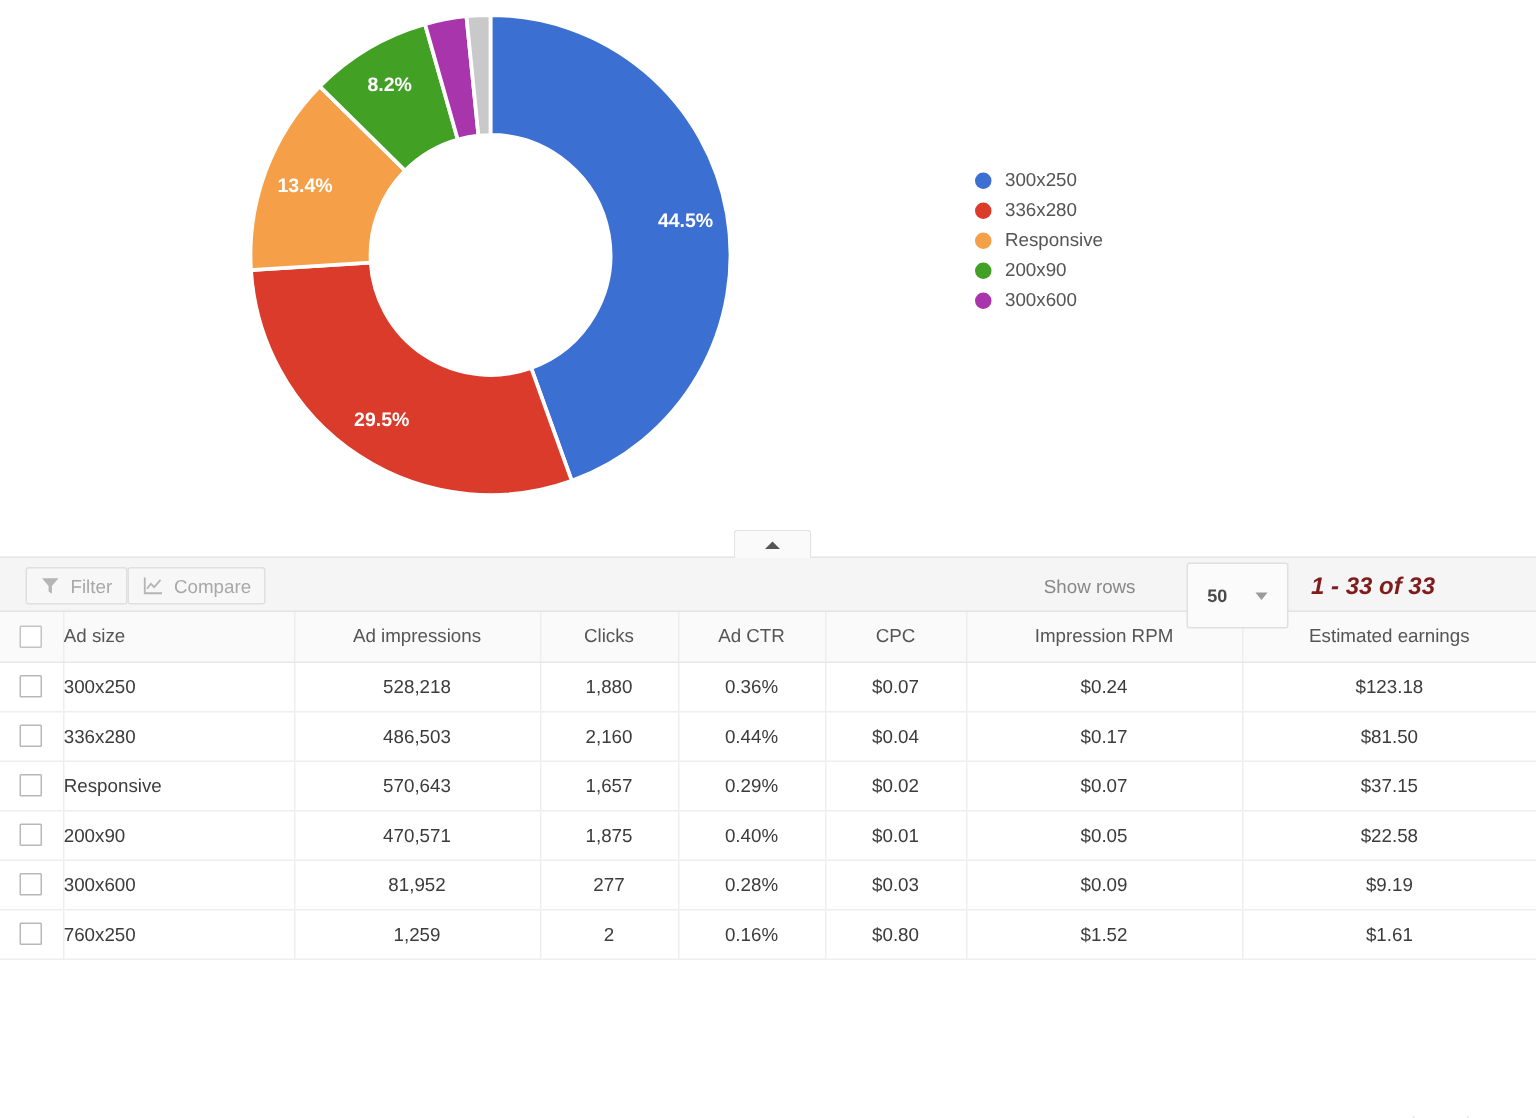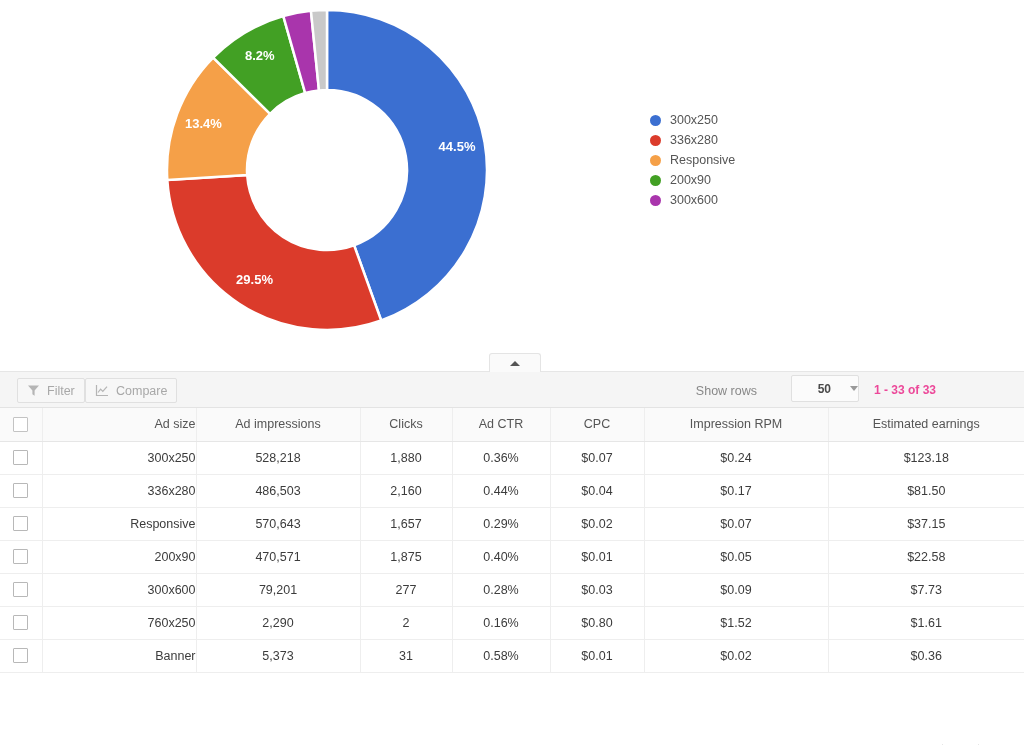--- a/index.html
+++ b/index.html
@@ -127,50 +127,51 @@
     font-size: 12.5px;
     color: #888888;
     white-space: nowrap;
     margin-left: 19px;
   }
   #rows-select {
     position: absolute;
     left: 791px;
     top: 375px;
     width: 68px;
-    height: 27px;
+    height: 44px;
     box-sizing: border-box;
     border: 1px solid #e0e0e0;
     background: #fbfbfb;
     border-radius: 2px;
     display: flex;
     align-items: center;
-    justify-content: flex-end;
+    justify-content: center;
     z-index: 6;
   }
   #rows-select .val {
     font-size: 12px;
     font-weight: bold;
     color: #4a4a4a;
   }
   #rows-select .caret {
     width: 0; height: 0;
     border-left: 4px solid transparent;
     border-right: 4px solid transparent;
     border-top: 5px solid #9a9a9a;
     margin-left: 19px;
   }
   #range-text {
     position: absolute;
     left: 874px;
     top: 383px;
-    font-size: 12px;
-    color: #ec4899;
+    font-size: 16px;
+    color: #7f1d1d;
     font-weight: bold;
     white-space: nowrap;
+    font-style: italic;
   }
   .pg-btn {
     position: absolute;
     top: 372px;
     width: 36px;
     height: 34px;
     display: flex;
     align-items: center;
     justify-content: center;
     color: #b5b5b5;
@@ -210,21 +211,21 @@
 
   .col-chk  { width: 42px; }
   .col-name { width: 154px; }
   .col-imp  { width: 164px; }
   .col-clk  { width: 92px; }
   .col-ctr  { width: 98px; }
   .col-cpc  { width: 94px; }
   .col-rpm  { width: 184px; }
   .col-earn { width: 196px; }
 
-  .cell-pad-l { padding-left: 14px; text-align: right; }
+  .cell-pad-l { padding-left: 14px; text-align: left; }
   .cell-pad-r { padding-right: 14px; text-align: center; }
   .chk-cell { text-align: center; vertical-align: middle; }
 
   .checkbox {
     display: inline-block;
     width: 13px;
     height: 13px;
     border: 1px solid #b8b8b8;
     background: #ffffff;
     border-radius: 1px;
@@ -380,41 +381,31 @@
         <td class="cell-pad-r">470,571</td>
         <td class="cell-pad-r">1,875</td>
         <td class="cell-pad-r">0.40%</td>
         <td class="cell-pad-r">$0.01</td>
         <td class="cell-pad-r">$0.05</td>
         <td class="cell-pad-r">$22.58</td>
       </tr>
       <tr>
         <td class="chk-cell"><span class="checkbox"></span></td>
         <td class="cell-pad-l">300x600</td>
-        <td class="cell-pad-r">79,201</td>
+        <td class="cell-pad-r">81,952</td>
         <td class="cell-pad-r">277</td>
         <td class="cell-pad-r">0.28%</td>
         <td class="cell-pad-r">$0.03</td>
         <td class="cell-pad-r">$0.09</td>
-        <td class="cell-pad-r">$7.73</td>
+        <td class="cell-pad-r">$9.19</td>
       </tr>
       <tr>
         <td class="chk-cell"><span class="checkbox"></span></td>
         <td class="cell-pad-l">760x250</td>
-        <td class="cell-pad-r">2,290</td>
+        <td class="cell-pad-r">1,259</td>
         <td class="cell-pad-r">2</td>
         <td class="cell-pad-r">0.16%</td>
         <td class="cell-pad-r">$0.80</td>
         <td class="cell-pad-r">$1.52</td>
         <td class="cell-pad-r">$1.61</td>
       </tr>
-      <tr>
-        <td class="chk-cell"><span class="checkbox"></span></td>
-        <td class="cell-pad-l">Banner</td>
-        <td class="cell-pad-r">5,373</td>
-        <td class="cell-pad-r">31</td>
-        <td class="cell-pad-r">0.58%</td>
-        <td class="cell-pad-r">$0.01</td>
-        <td class="cell-pad-r">$0.02</td>
-        <td class="cell-pad-r">$0.36</td>
-      </tr>
     </tbody>
 </table>
 
 </body></html>

